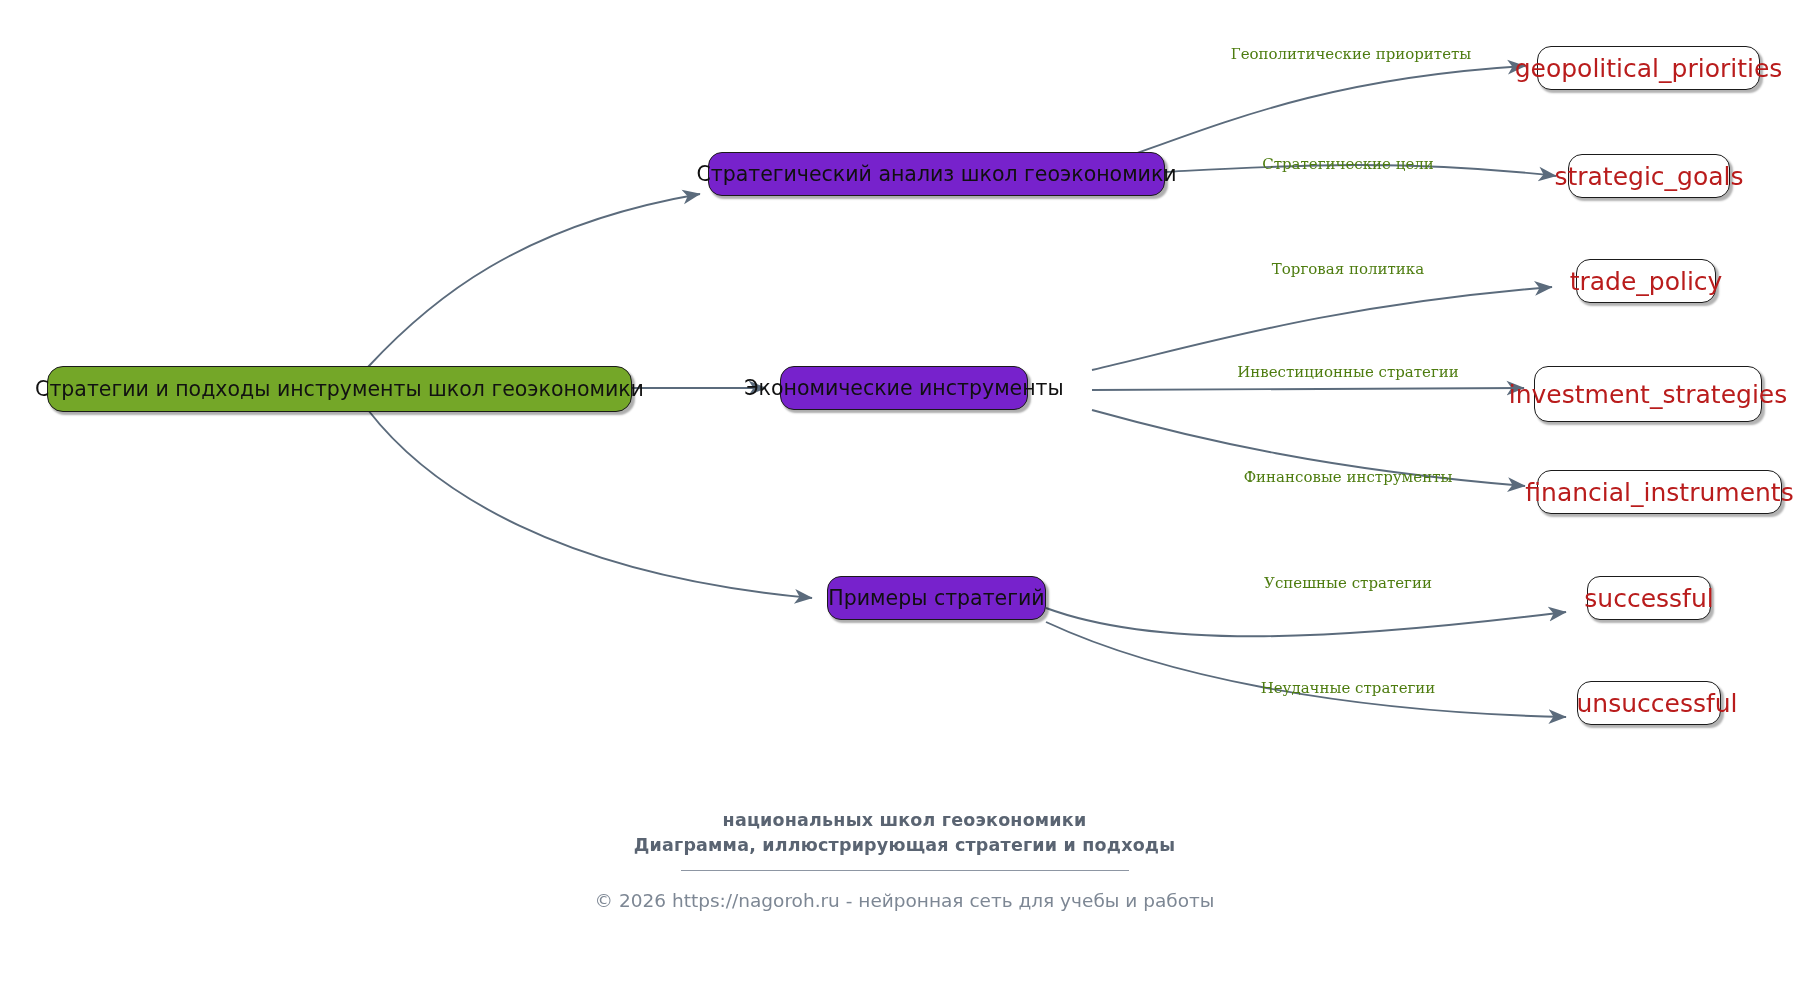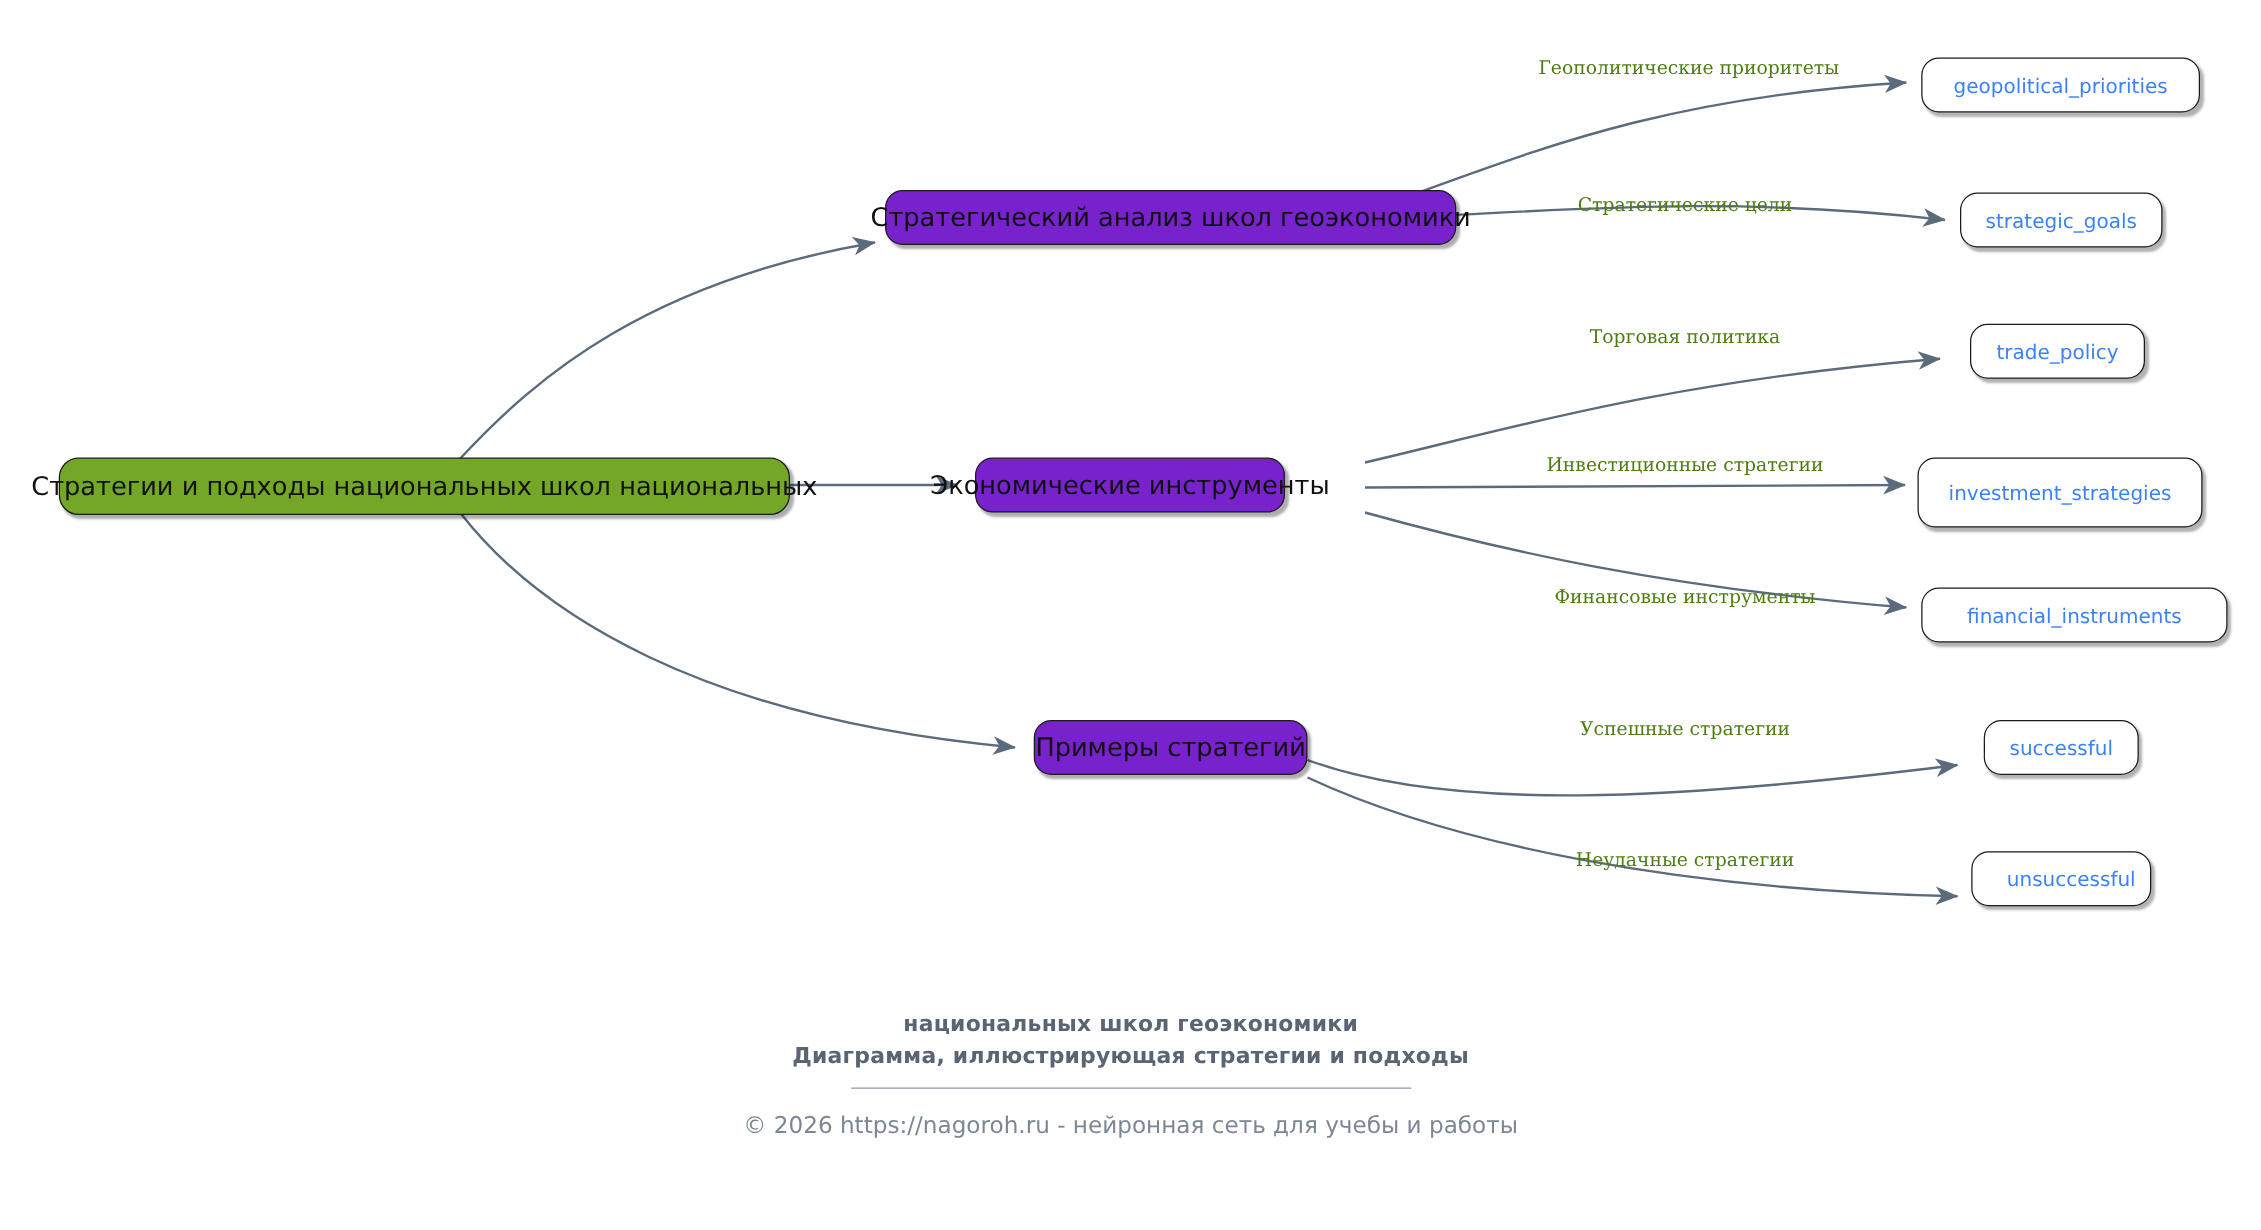--- a/index.html
+++ b/index.html
@@ -44,22 +44,22 @@
     border: 1.4px solid #1a1a1a;
     border-radius: 14px;
     color: #101010;
     font-size: 20.5px;
     box-shadow: 2.5px 3px 2px rgba(0,0,0,0.32);
   }
   .node-leaf {
     background: #ffffff;
     border: 1.6px solid #1b1b1b;
     border-radius: 14px;
-    color: #3b82f6;
-    font-size: 16px;
+    color: #b91c1c;
+    font-size: 25px;
     box-shadow: 2.5px 3px 2px rgba(0,0,0,0.30);
   }
   .edge-label {
     position: absolute;
     font-family: "DejaVu Serif", serif;
     font-size: 15px;
     color: #4d7c0f;
     white-space: nowrap;
     transform: translateX(-50%);
     z-index: 2;
@@ -111,21 +111,21 @@
 
   <path d="M 1092,370 C 1200,345 1330,305 1552,287" fill="none" stroke="#5b6b7c" stroke-width="1.9" marker-end="url(#arrow)"></path>
   <path d="M 1092,390 C 1200,390 1350,389 1524,388" fill="none" stroke="#5b6b7c" stroke-width="1.9" marker-end="url(#arrow)"></path>
   <path d="M 1092,410 C 1200,440 1330,470 1525,486" fill="none" stroke="#5b6b7c" stroke-width="1.9" marker-end="url(#arrow)"></path>
 
   <path d="M 1046,608 C 1160,650 1340,640 1566,612" fill="none" stroke="#5b6b7c" stroke-width="1.9" marker-end="url(#arrow)"></path>
   <path d="M 1046,622 C 1160,675 1340,712 1566,717" fill="none" stroke="#5b6b7c" stroke-width="1.9" marker-end="url(#arrow)"></path>
 </svg>
 
 <div class="node node-root" style="left:47px; top:366px; width:585px; height:46px;">
-  <span>Стратегии и подходы национальных школ национальных</span>
+  <span>Стратегии и подходы инструменты школ геоэкономики</span>
 </div>
 
 <div class="node node-branch" style="left:708px; top:152px; width:457px; height:44px;">
   <span>Стратегический анализ школ геоэкономики</span>
 </div>
 
 <div class="node node-branch" style="left:780px; top:366px; width:248px; height:44px;">
   <span>Экономические инструменты</span>
 </div>
 
@@ -146,21 +146,21 @@
 </div>
 
 <div class="node node-leaf" style="left:1534px; top:366px; width:228px; height:56px;">
   <span>investment_strategies</span>
 </div>
 
 <div class="node node-leaf" style="left:1537px; top:470px; width:245px; height:44px;">
   <span>financial_instruments</span>
 </div>
 
-<div class="node node-leaf" style="left:1587px; top:576px; width:124px; height:44px;">
+<div class="node node-leaf" style="left:1587px; top:576px; width:124px; height:44px;border-radius:13px;">
   <span>successful</span>
 </div>
 
 <div class="node node-leaf" style="left:1577px; top:681px; width:144px; height:44px;padding-left:16px;">
   <span>unsuccessful</span>
 </div>
 
 <div class="edge-label" style="left:1351px; top:45px;">Геополитические приоритеты</div>
 
 <div class="edge-label" style="left:1348px; top:155px;">Стратегические цели</div>

